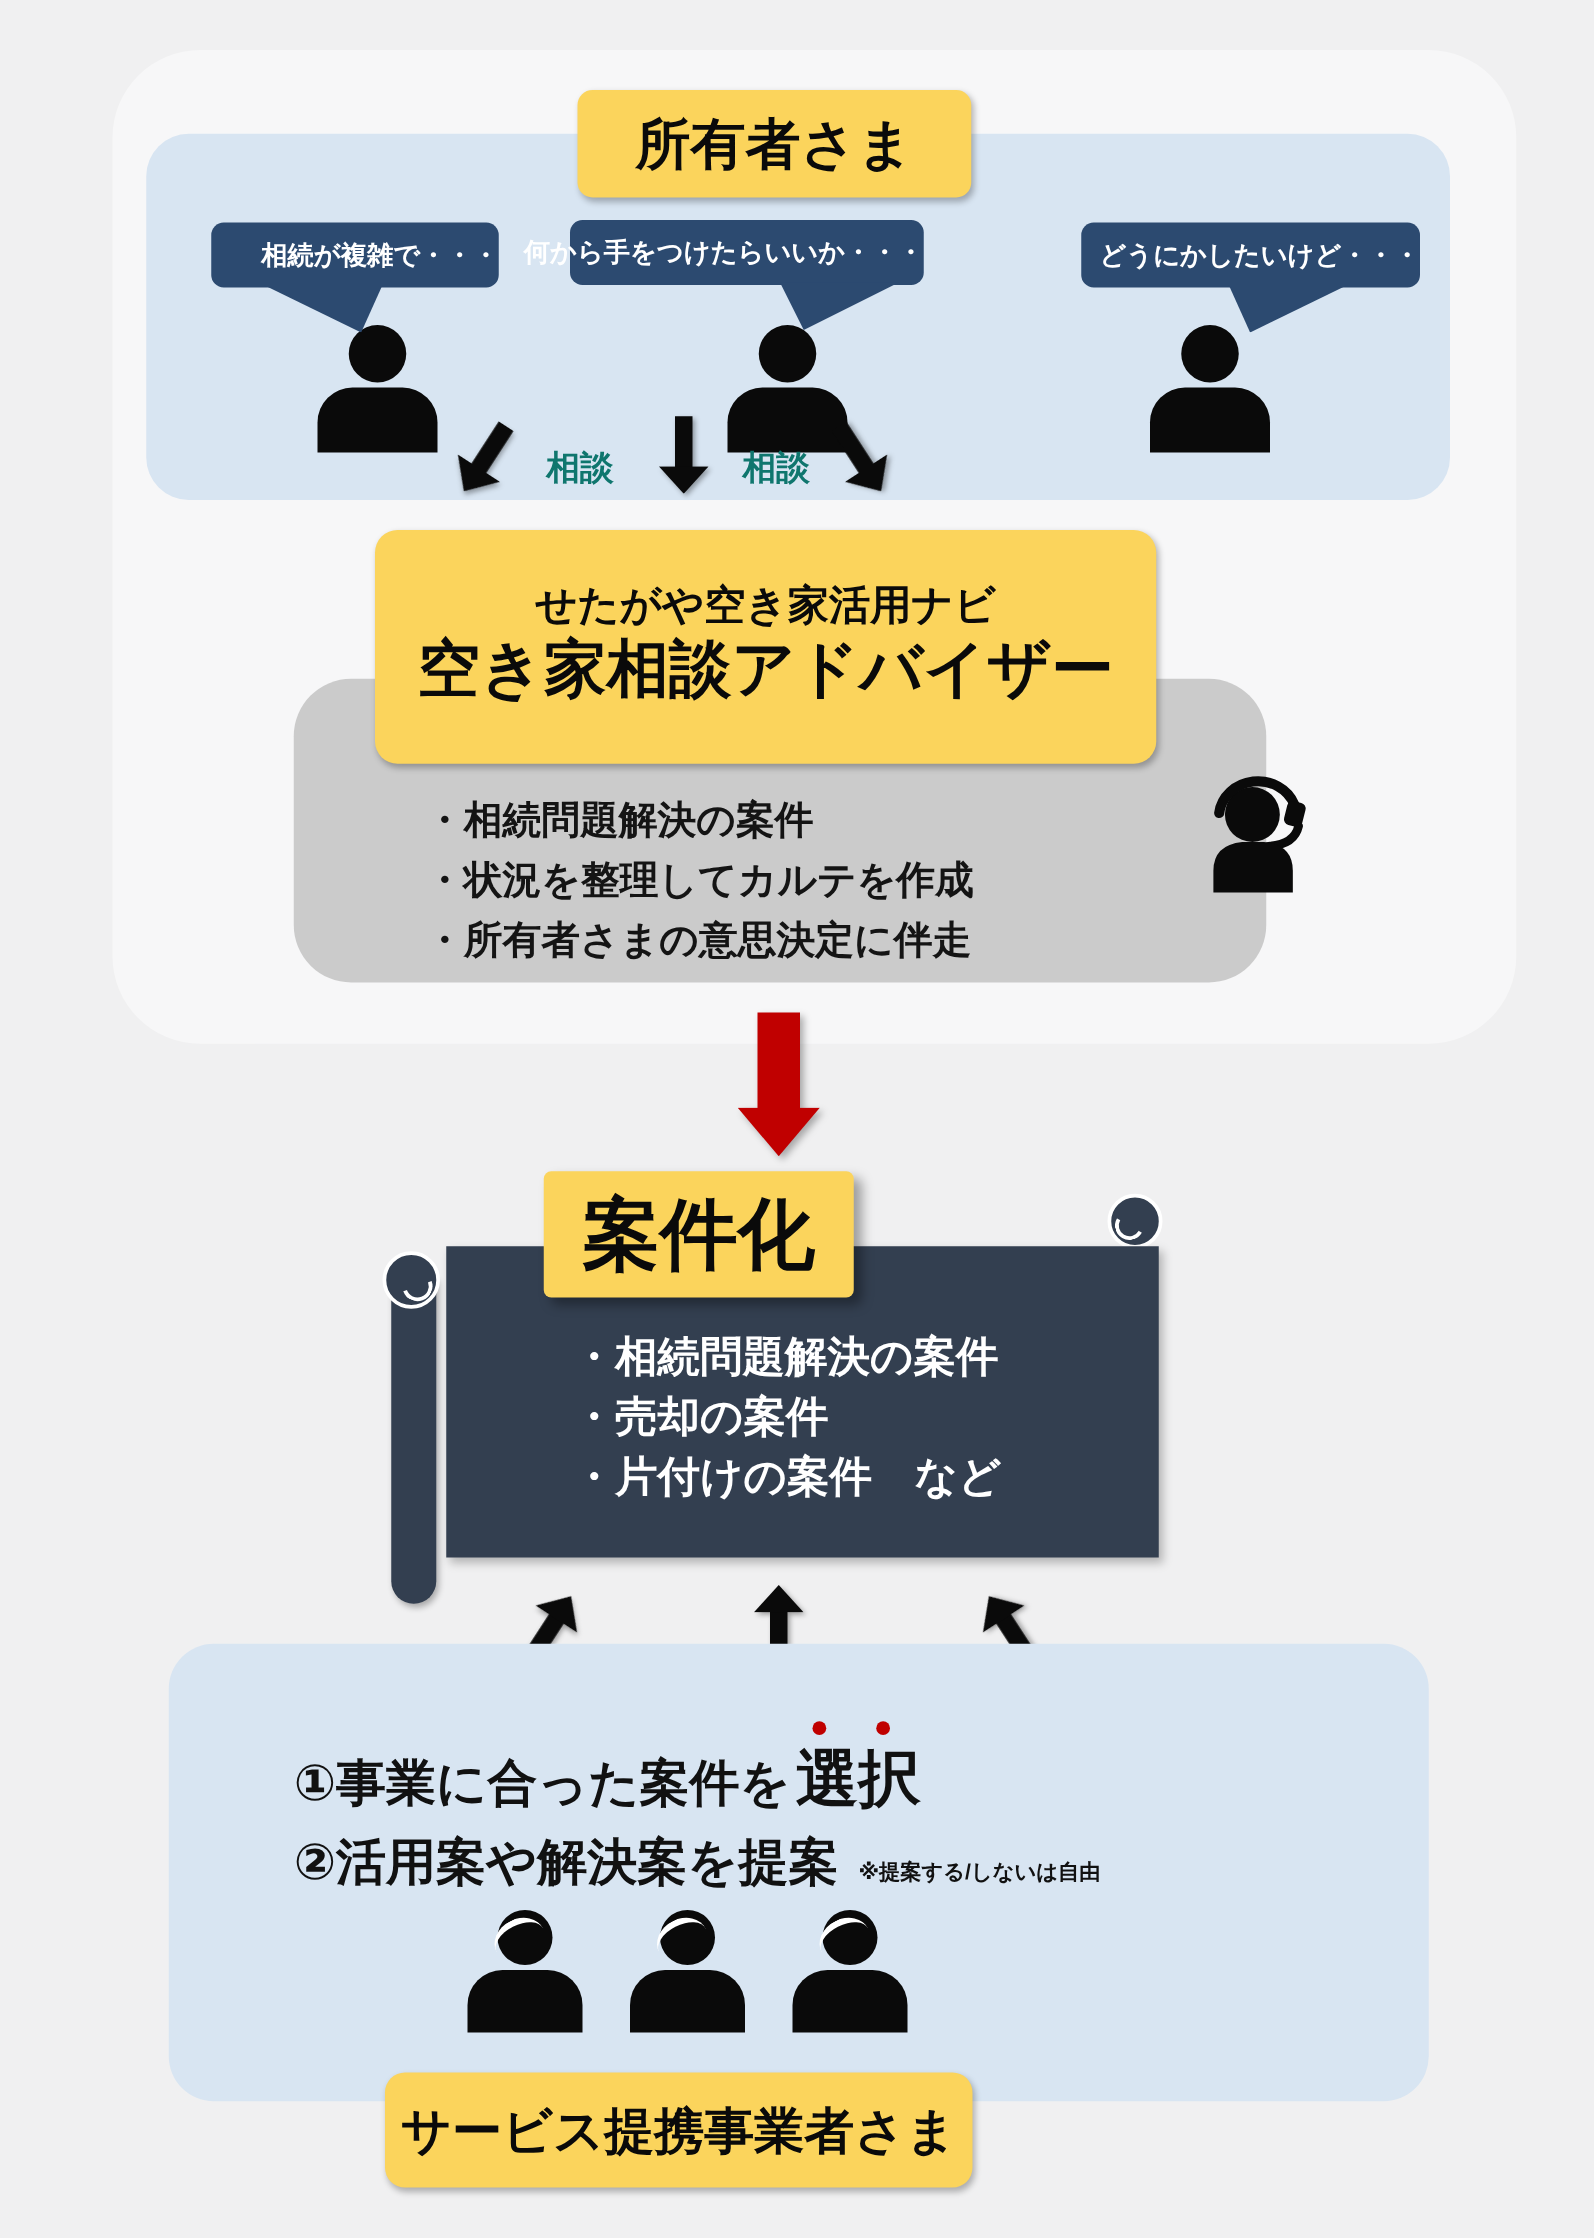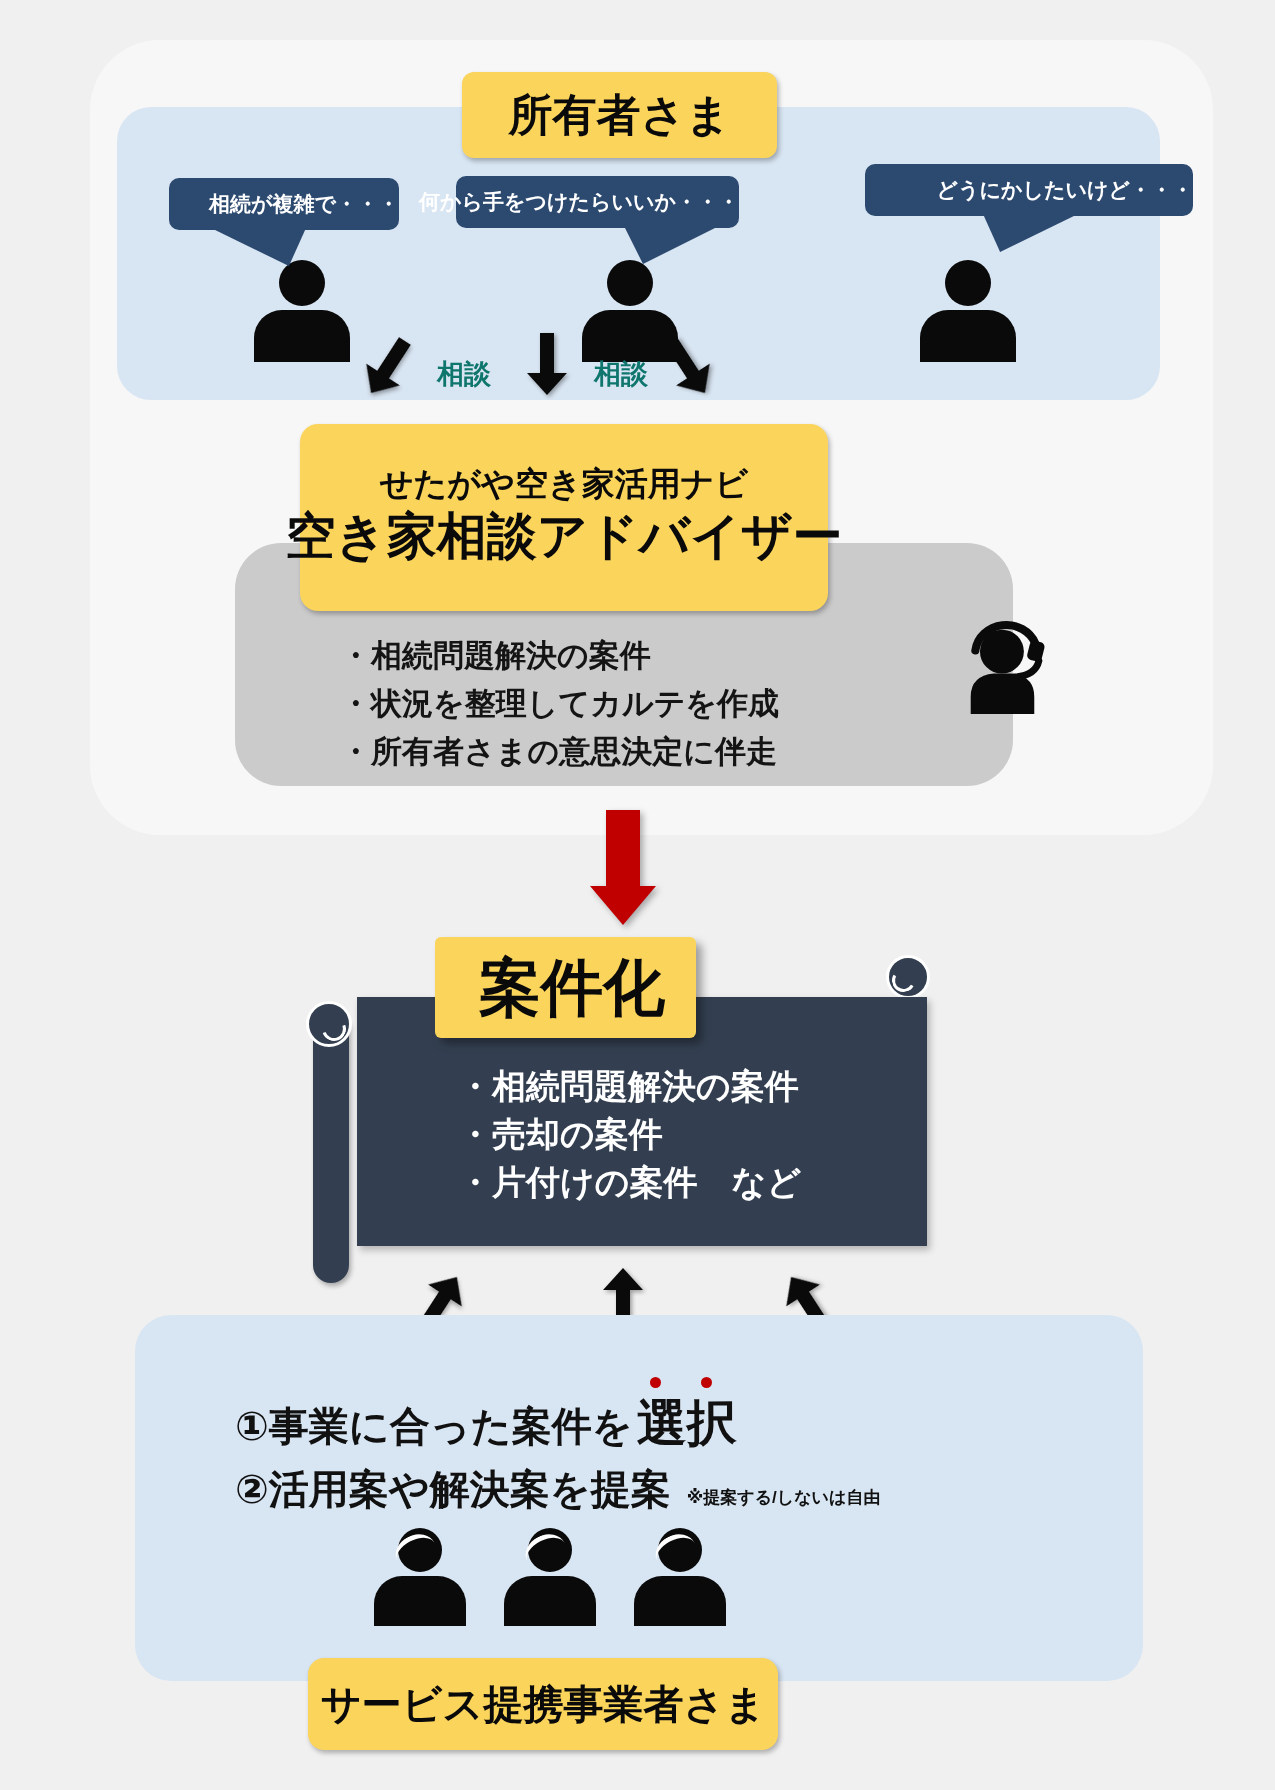--- a/index.html
+++ b/index.html
@@ -19,38 +19,38 @@
   .blue-bottom{left:135px;top:1315px;width:1008px;height:366px;border-radius:36px;}
 
   
   .ybox{
     background:#FBD45C;border-radius:12px;
     display:flex;align-items:center;justify-content:center;
     box-shadow:2px 3px 5px rgba(0,0,0,0.28);
     font-weight:700;color:#0a0a0a;font-family:Liberation Mono, monospace;
   }
   .yellow-title1{left:462px;top:72px;width:315px;height:86px;font-size:44px;z-index:5;}
-  .yellow-advisor{left:300px;top:424px;width:528px;height:187px;border-radius:18px;flex-direction:column;z-index:4;}
+  .yellow-advisor{left:300px;top:424px;width:625px;height:187px;border-radius:18px;flex-direction:column;z-index:4;}
   .yellow-advisor .sub{font-size:33px;line-height:44px;}
   .yellow-advisor .main{font-size:50px;line-height:62px;}
-  .yellow-case{left:435px;top:937px;width:248px;height:101px;font-size:62px;border-radius:6px;z-index:6;box-shadow:6px 6px 9px rgba(0,0,0,0.35);padding-left:13px;}
+  .yellow-case{left:435px;top:937px;width:248px;height:101px;font-size:62px;border-radius:6px;z-index:6;box-shadow:6px 6px 9px rgba(0,0,0,0.35);}
   .yellow-footer{left:308px;top:1658px;width:470px;height:92px;font-size:40px;border-radius:16px;z-index:6;}
 
   
   .bubble{
     position:absolute;background:#2C4A70;color:#fff;height:52px;border-radius:10px;
     display:flex;align-items:center;justify-content:flex-end;
     font-size:21px;font-weight:600;z-index:3;
   }
   .bubble .tail{position:absolute;top:calc(100% - 2px);height:38px;width:95px;background:#2C4A70;}
   .bubble-1{left:169px;top:178px;width:230px;}
   .bubble-1 .tail{left:42px;clip-path:polygon(0 0,100% 0,82% 100%);}
   .bubble-2{left:456px;top:176px;width:283px;}
   .bubble-2 .tail{left:168px;clip-path:polygon(0 0,100% 0,20% 100%);}
-  .bubble-3{left:865px;top:164px;width:328px;}
+  .bubble-3{left:865px;top:178px;width:271px;}
   .bubble-3 .tail{left:118px;clip-path:polygon(0 0,100% 0,18% 100%);}
 
   
   .person{position:absolute;width:100px;height:102px;}
   .person .head{position:absolute;left:27px;top:0;width:46px;height:46px;border-radius:50%;background:#0a0a0a;}
   .person .torso{position:absolute;left:2px;top:50px;width:96px;height:52px;background:#0a0a0a;border-radius:28px 28px 0 0;}
   .person.worker{width:100px;height:100px;}
   .person.worker .head{left:28px;width:44px;height:44px;}
   .person.worker .head::after{
     content:'';position:absolute;left:-3px;top:7px;width:42px;height:30px;border-radius:50%;

